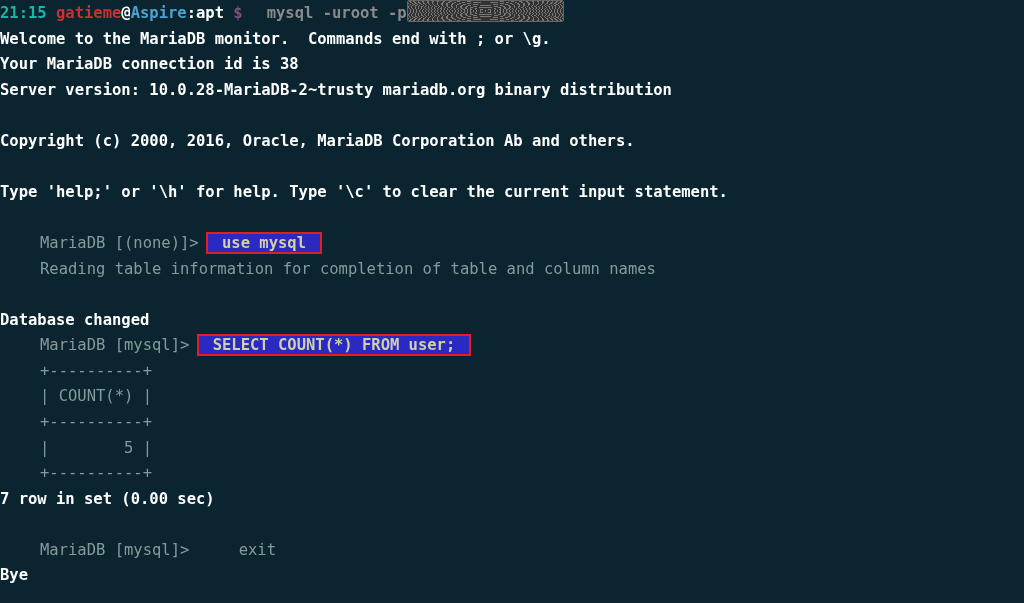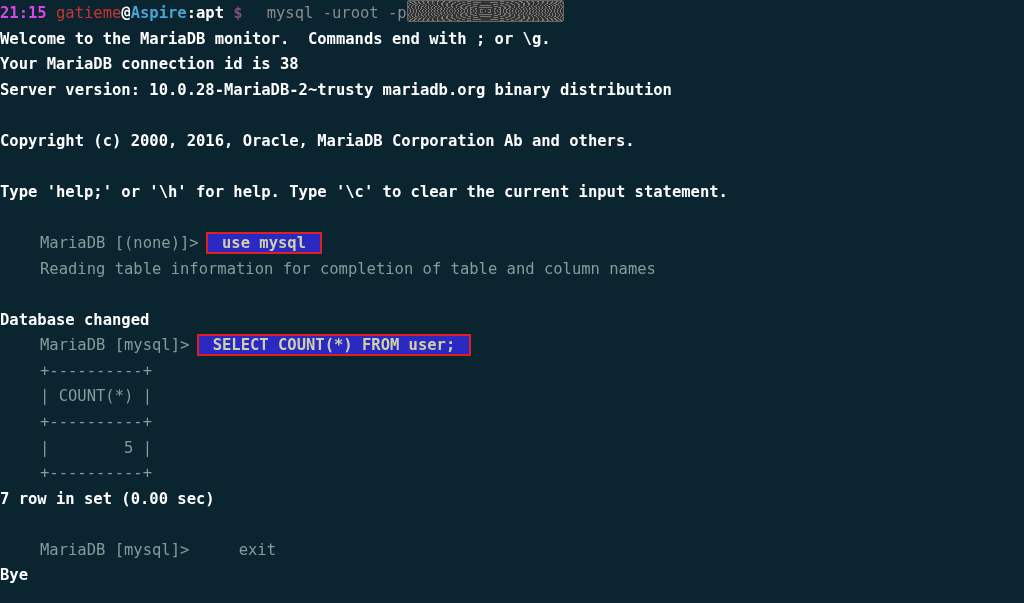--- a/index.html
+++ b/index.html
@@ -17,44 +17,44 @@
   }
   .line {
     white-space: pre;
   }
   .dim {
     color: #869a9a;
     font-weight: normal;
     padding-left: 40px;
   }
   .time {
-    color: #d946ef;
+    color: #14b8a6;
     font-weight: bold;
   }
   .user {
     color: #c83232;
-    font-weight: normal;
+    font-weight: bold;
   }
   .at {
     color: #ffffff;
   }
   .host {
     color: #4aa3d4;
     font-weight: bold;
   }
   .cwd {
     color: #ffffff;
   }
   .dollar {
     color: #7f4f7f;
     font-weight: bold;
   }
   .cmdgray {
     color: #8a8a8a;
-    font-weight: normal;
+    font-weight: bold;
     padding-left: 24px;
   }
   .censor {
     display: inline-block;
     width: 155px;
     height: 20px;
     vertical-align: -4px;
     background: repeating-radial-gradient(#777 0 1px, #333 1px 3px);
     border: 1px solid #666;
     border-radius: 2px;

